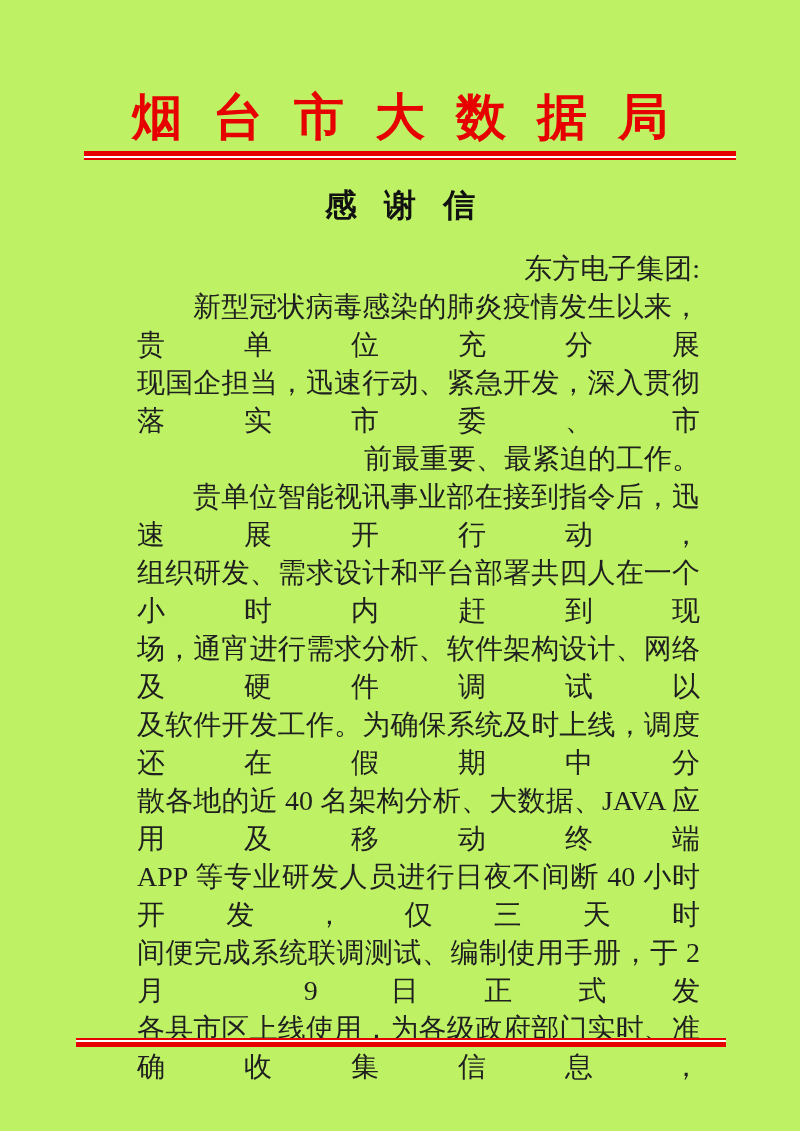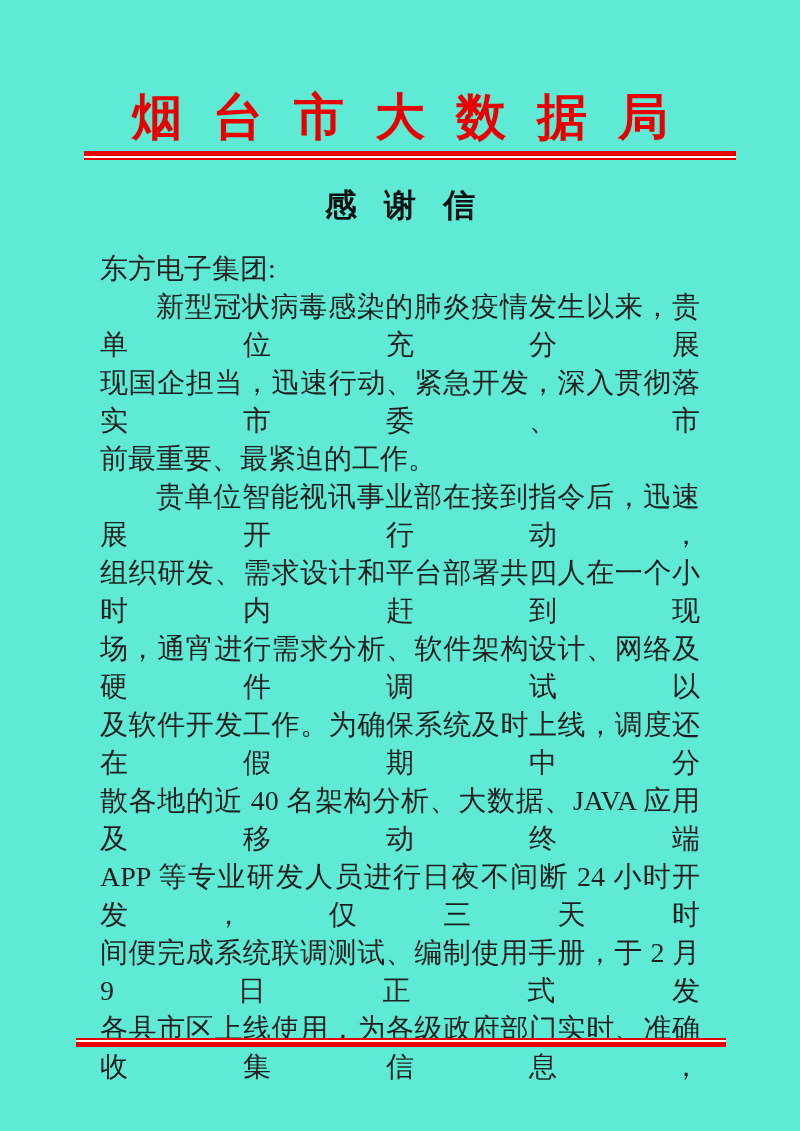--- a/index.html
+++ b/index.html
@@ -5,21 +5,21 @@
   html, body {
     margin: 0;
     padding: 0;
     background: #ffffff;
   }
   .page {
     position: relative;
     width: 800px;
     height: 1131px;
     margin: 0 auto;
-    background: #5eead4;
+    background: #bef264;
     overflow: hidden;
     font-family: "Liberation Serif", "DejaVu Serif", serif;
   }
 
   
   .org-name {
     position: absolute;
     top: 92px;
     left: 0;
     width: 100%;
@@ -75,23 +75,24 @@
     font-size: 28px;
     line-height: 38px;
   }
   .line {
     margin: 0;
     padding: 0;
   }
   .line.justify {
     text-align: justify;
     text-align-last: justify;
+    margin-left: 37px;
   }
   .line.left {
-    text-align: left;
+    text-align: right;
   }
   .line.indent {
     text-indent: 2em;
   }
 
   
   .rule-bottom {
     position: absolute;
     top: 1038px;
     left: 76px;
@@ -119,21 +120,21 @@
   <div class="body-text">
     <p class="line left">东方电子集团:</p>
     <p class="line indent justify">新型冠状病毒感染的肺炎疫情发生以来，贵单位充分展</p>
     <p class="line justify">现国企担当，迅速行动、紧急开发，深入贯彻落实市委、市</p>
     <p class="line left">前最重要、最紧迫的工作。</p>
     <p class="line indent justify">贵单位智能视讯事业部在接到指令后，迅速展开行动，</p>
     <p class="line justify">组织研发、需求设计和平台部署共四人在一个小时内赶到现</p>
     <p class="line justify">场，通宵进行需求分析、软件架构设计、网络及硬件调试以</p>
     <p class="line justify">及软件开发工作。为确保系统及时上线，调度还在假期中分</p>
     <p class="line justify">散各地的近 40 名架构分析、大数据、JAVA 应用及移动终端</p>
-    <p class="line justify">APP 等专业研发人员进行日夜不间断 24 小时开发，仅三天时</p>
+    <p class="line justify">APP 等专业研发人员进行日夜不间断 40 小时开发，仅三天时</p>
     <p class="line justify">间便完成系统联调测试、编制使用手册，于 2 月 9 日正式发</p>
     <p class="line justify">各县市区上线使用，为各级政府部门实时、准确收集信息，</p>
 
   </div>
 
   <div class="rule-bottom"></div>
 
 </div>
 
 </body></html>

